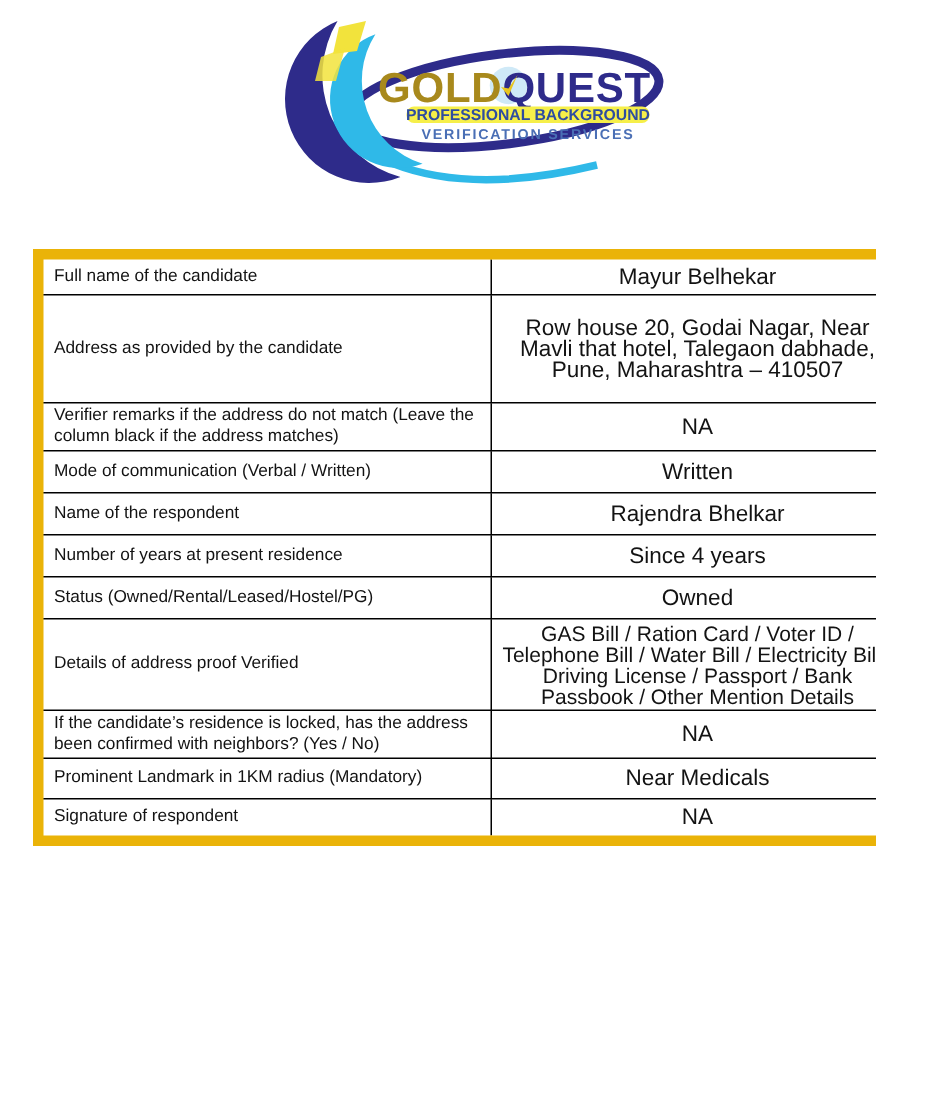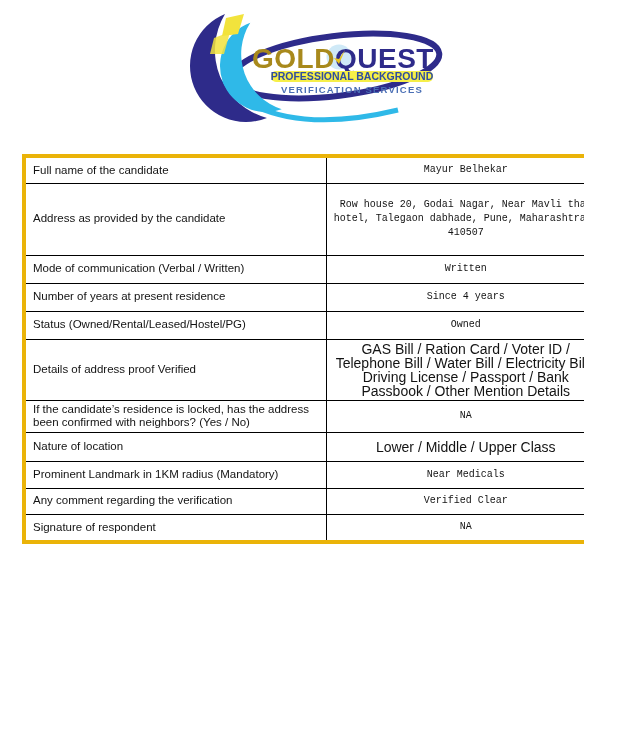--- a/index.html
+++ b/index.html
@@ -3,39 +3,39 @@
 <meta charset="utf-8">
 <style>
   * { margin:0; padding:0; box-sizing:border-box; }
   html,body { background:#ffffff; }
   body { width:632px; font-family:"Liberation Sans", sans-serif; color:#111; }
   .page { position:relative; width:584px; height:743px; background:#fff; overflow:hidden; }
 
   .logo-wrap { position:absolute; left:186px; top:8px; width:260px; height:120px; }
 
   table.form-table {
-    position:absolute; left:22px; top:154px; width:587px;
+    position:absolute; left:22px; top:166px; width:587px;
     border-collapse:collapse; table-layout:fixed;
-    border:4px solid #eab308;
+    border:7px solid #eab308;
   }
   table.form-table td {
     border:1px solid #000;
     vertical-align:middle;
     overflow:hidden;
   }
   td.lbl {
     width:302px;
     font-family:"Liberation Sans", sans-serif;
     font-size:11.5px; line-height:13.5px;
     padding:2px 8px 2px 7px;
     color:#131313;
   }
   td.val {
-    font-family:Liberation Mono, monospace;
-    font-size:10px; line-height:14px;
+    font-family:Liberation Sans, sans-serif;
+    font-size:15px; line-height:14px;
     text-align:center;
     padding:2px 6px;
     color:#131313;
   }
   td.val.sans {
     font-family:"Liberation Sans", sans-serif;
     font-size:14px; line-height:14px;
   }
   tr.h27  { height:27px; }
   tr.h26  { height:26px; }
@@ -85,51 +85,51 @@
   <table class="form-table">
     <tbody>
         <tr class="h27">
       <td class="lbl">Full name of the candidate</td>
       <td class="val">Mayur Belhekar</td>
     </tr>
     <tr class="h72">
       <td class="lbl">Address as provided by the candidate</td>
       <td class="val">Row house 20, Godai Nagar, Near Mavli that hotel, Talegaon dabhade, Pune, Maharashtra – 410507</td>
     </tr>
+    <tr class="h29">
+      <td class="lbl">Verifier remarks if the address do not match (Leave the column black if the address matches)</td>
+      <td class="val">NA</td>
+    </tr>
     <tr class="h28">
       <td class="lbl">Mode of communication (Verbal / Written)</td>
       <td class="val">Written</td>
+    </tr>
+    <tr class="h28">
+      <td class="lbl">Name of the respondent</td>
+      <td class="val">Rajendra Bhelkar</td>
     </tr>
     <tr class="h28">
       <td class="lbl">Number of years at present residence</td>
       <td class="val">Since 4 years</td>
     </tr>
     <tr class="h28">
       <td class="lbl">Status (Owned/Rental/Leased/Hostel/PG)</td>
       <td class="val">Owned</td>
     </tr>
     <tr class="h43">
       <td class="lbl">Details of address proof Verified</td>
       <td class="val sans">GAS Bill / Ration Card / Voter ID / Telephone Bill / Water Bill / Electricity Bill / Driving License / Passport / Bank Passbook / Other Mention Details</td>
     </tr>
     <tr class="h29">
       <td class="lbl">If the candidate’s residence is locked, has the address been confirmed with neighbors? (Yes / No)</td>
       <td class="val">NA</td>
     </tr>
-    <tr class="h29">
-      <td class="lbl">Nature of location</td>
-      <td class="val sans">Lower / Middle / Upper Class</td>
-    </tr>
     <tr class="h27">
       <td class="lbl">Prominent Landmark in 1KM radius (Mandatory)</td>
       <td class="val">Near Medicals</td>
-    </tr>
-    <tr class="h26">
-      <td class="lbl">Any comment regarding the verification</td>
-      <td class="val">Verified Clear</td>
     </tr>
     <tr class="h28">
       <td class="lbl">Signature of respondent</td>
       <td class="val">NA</td>
     </tr>
   </tbody>
     </table>
 
 </div>
 

